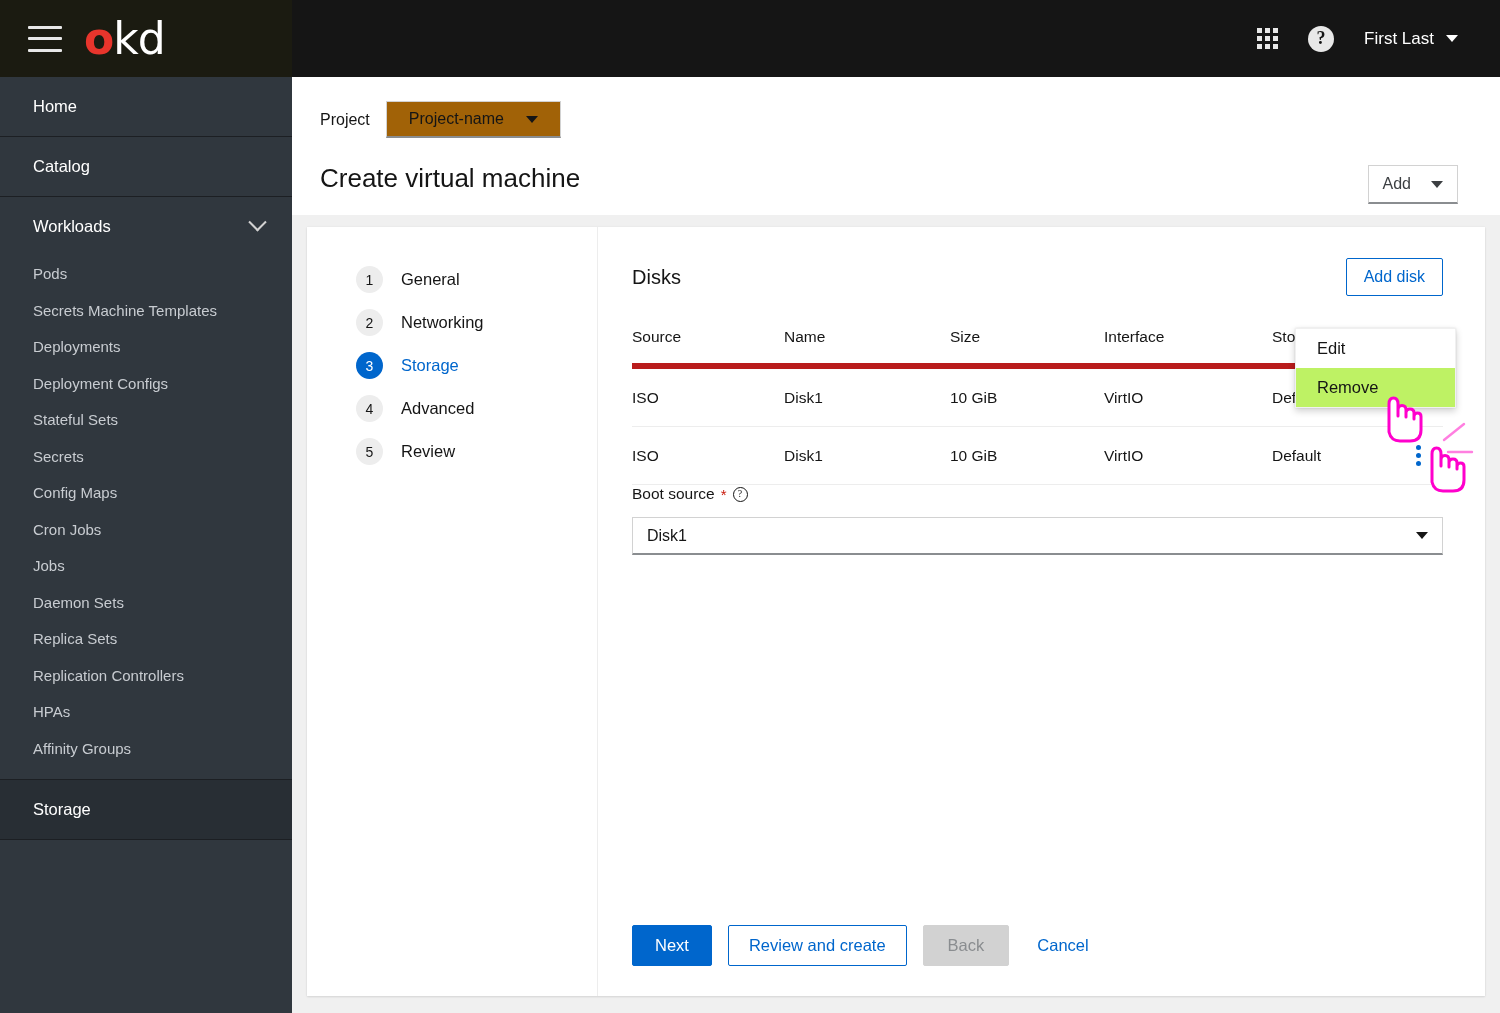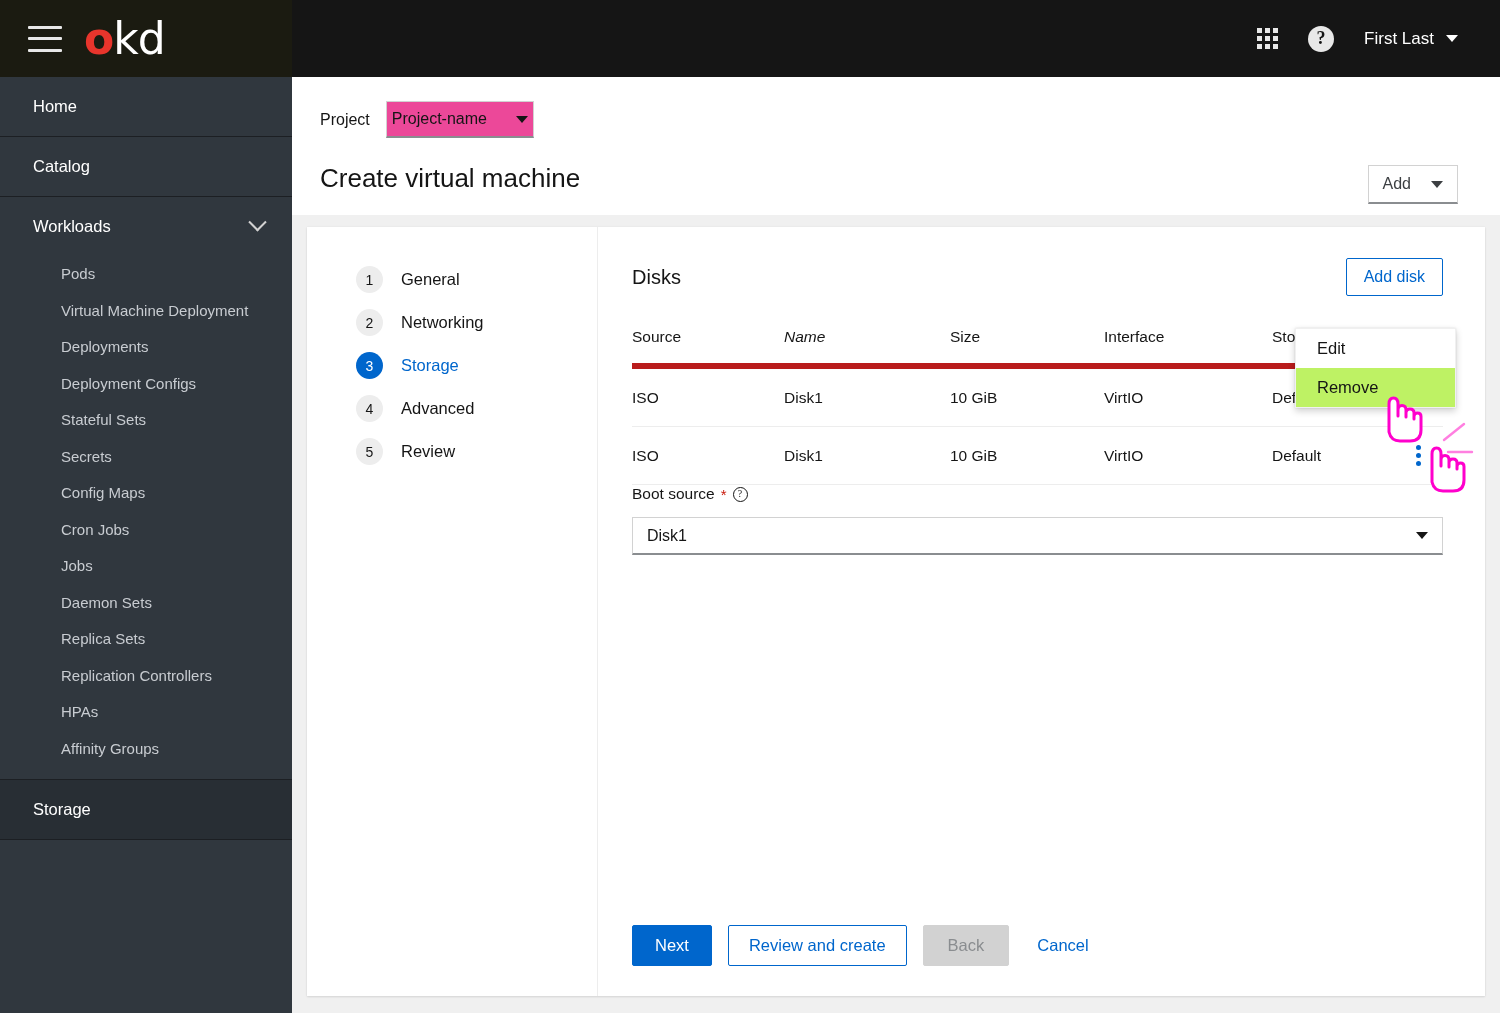--- a/index.html
+++ b/index.html
@@ -36,37 +36,37 @@
     position: absolute; top: 77px; left: 0; width: 292px; height: 936px;
     background: #30373e; color: #e6e6e6; overflow: hidden;
   }
   .nav-section { border-bottom: 1px solid #1c1f23; }
   .nav-section.dark { background: #282e34; }
   .section-head {
     display: flex; align-items: center; justify-content: space-between;
     padding: 20px 28px 20px 33px; font-size: 16.5px; color: #ffffff; cursor: pointer;
   }
   .chevron { width: 13px; height: 13px; border-right: 2px solid #d2d2d2; border-bottom: 2px solid #d2d2d2; transform: rotate(45deg) translate(-3px,-3px); }
-  .nav-list { padding-bottom: 12px; padding-left: 28px; }
+  .nav-list { padding-bottom: 12px; }
   .nav-item {
     position: relative; padding: 7px 28px 7px 33px; font-size: 15px; color: #c8ccd1; cursor: pointer; line-height: 1.5;
   }
   .nav-item.active { background: #3c444c; color: #ffffff; font-weight: 700; }
   .nav-item.active::before {
     content: ""; position: absolute; left: 0; top: 0; bottom: 0; width: 4px; background: #2b9af3;
   }
 
   
   .page-head { position: absolute; top: 77px; left: 292px; width: 1208px; height: 138px; background: #ffffff; }
   .project-bar { display: flex; align-items: center; padding: 24px 0 0 28px; gap: 16px; }
   .project-label { font-size: 16px; color: #151515; }
   .project-select {
     display: flex; align-items: center; justify-content: space-between;
-    min-width: 148px; padding: 8px 5px; border: 1px solid #d2d2d2; border-bottom: 2px solid #8a8d90;
-    background: #ec4899; font-size: 16px; color: #151515; cursor: pointer; gap: 22px;
+    min-width: 148px; padding: 8px 22px; border: 1px solid #d2d2d2; border-bottom: 2px solid #8a8d90;
+    background: #a16207; font-size: 16px; color: #151515; cursor: pointer; gap: 22px;
   }
   .add-btn {
     position: absolute; top: 88px; right: 42px;
     display: flex; align-items: center; justify-content: flex-start; gap: 20px;
     padding: 9px 14px; border: 1px solid #d2d2d2; border-bottom: 2px solid #8a8d90;
     background: #fff; font-size: 16px; color: #3c3f42; cursor: pointer;
   }
   .page-title { padding: 25px 0 0 28px; font-size: 26px; color: #151515; font-weight: 400; }
 
   
@@ -96,21 +96,21 @@
 
   table.disks { width: 100%; border-collapse: collapse; margin-top: 32px; }
   table.disks th {
     text-align: left; font-size: 15.5px; font-weight: 400; color: #151515;
     padding: 0 0 17px 0; border-bottom: 6px solid #b91c1c;
   }
   table.disks td {
     font-size: 15.5px; color: #151515; padding: 18px 0; border-bottom: 1px solid #ededed;
   }
   .col-source { width: 152px; }
-  .col-name { width: 166px; font-style: italic; }
+  .col-name { width: 166px; }
   .col-size { width: 154px; }
   .col-iface { width: 168px; }
   .col-sclass { width: auto; }
   .col-kebab { width: 50px; }
 
   .kebab { display: flex; flex-direction: column; gap: 3px; align-items: center; cursor: pointer; }
   .kebab i { width: 5px; height: 5px; border-radius: 50%; background: #0066cc; display: block; }
 
   
   .dropdown {
@@ -199,21 +199,21 @@
       </div>
     </div>
 
     <div class="nav-section">
       <div class="section-head">
         <span>Workloads</span>
         <span class="chevron"></span>
       </div>
       <div class="nav-list">
         <div class="nav-item">Pods</div>
-        <div class="nav-item">Virtual Machine Deployment</div>
+        <div class="nav-item">Secrets Machine Templates</div>
         <div class="nav-item">Deployments</div>
         <div class="nav-item">Deployment Configs</div>
         <div class="nav-item">Stateful Sets</div>
         <div class="nav-item">Secrets</div>
         <div class="nav-item">Config Maps</div>
         <div class="nav-item">Cron Jobs</div>
         <div class="nav-item">Jobs</div>
         <div class="nav-item">Daemon Sets</div>
         <div class="nav-item">Replica Sets</div>
         <div class="nav-item">Replication Controllers</div>

